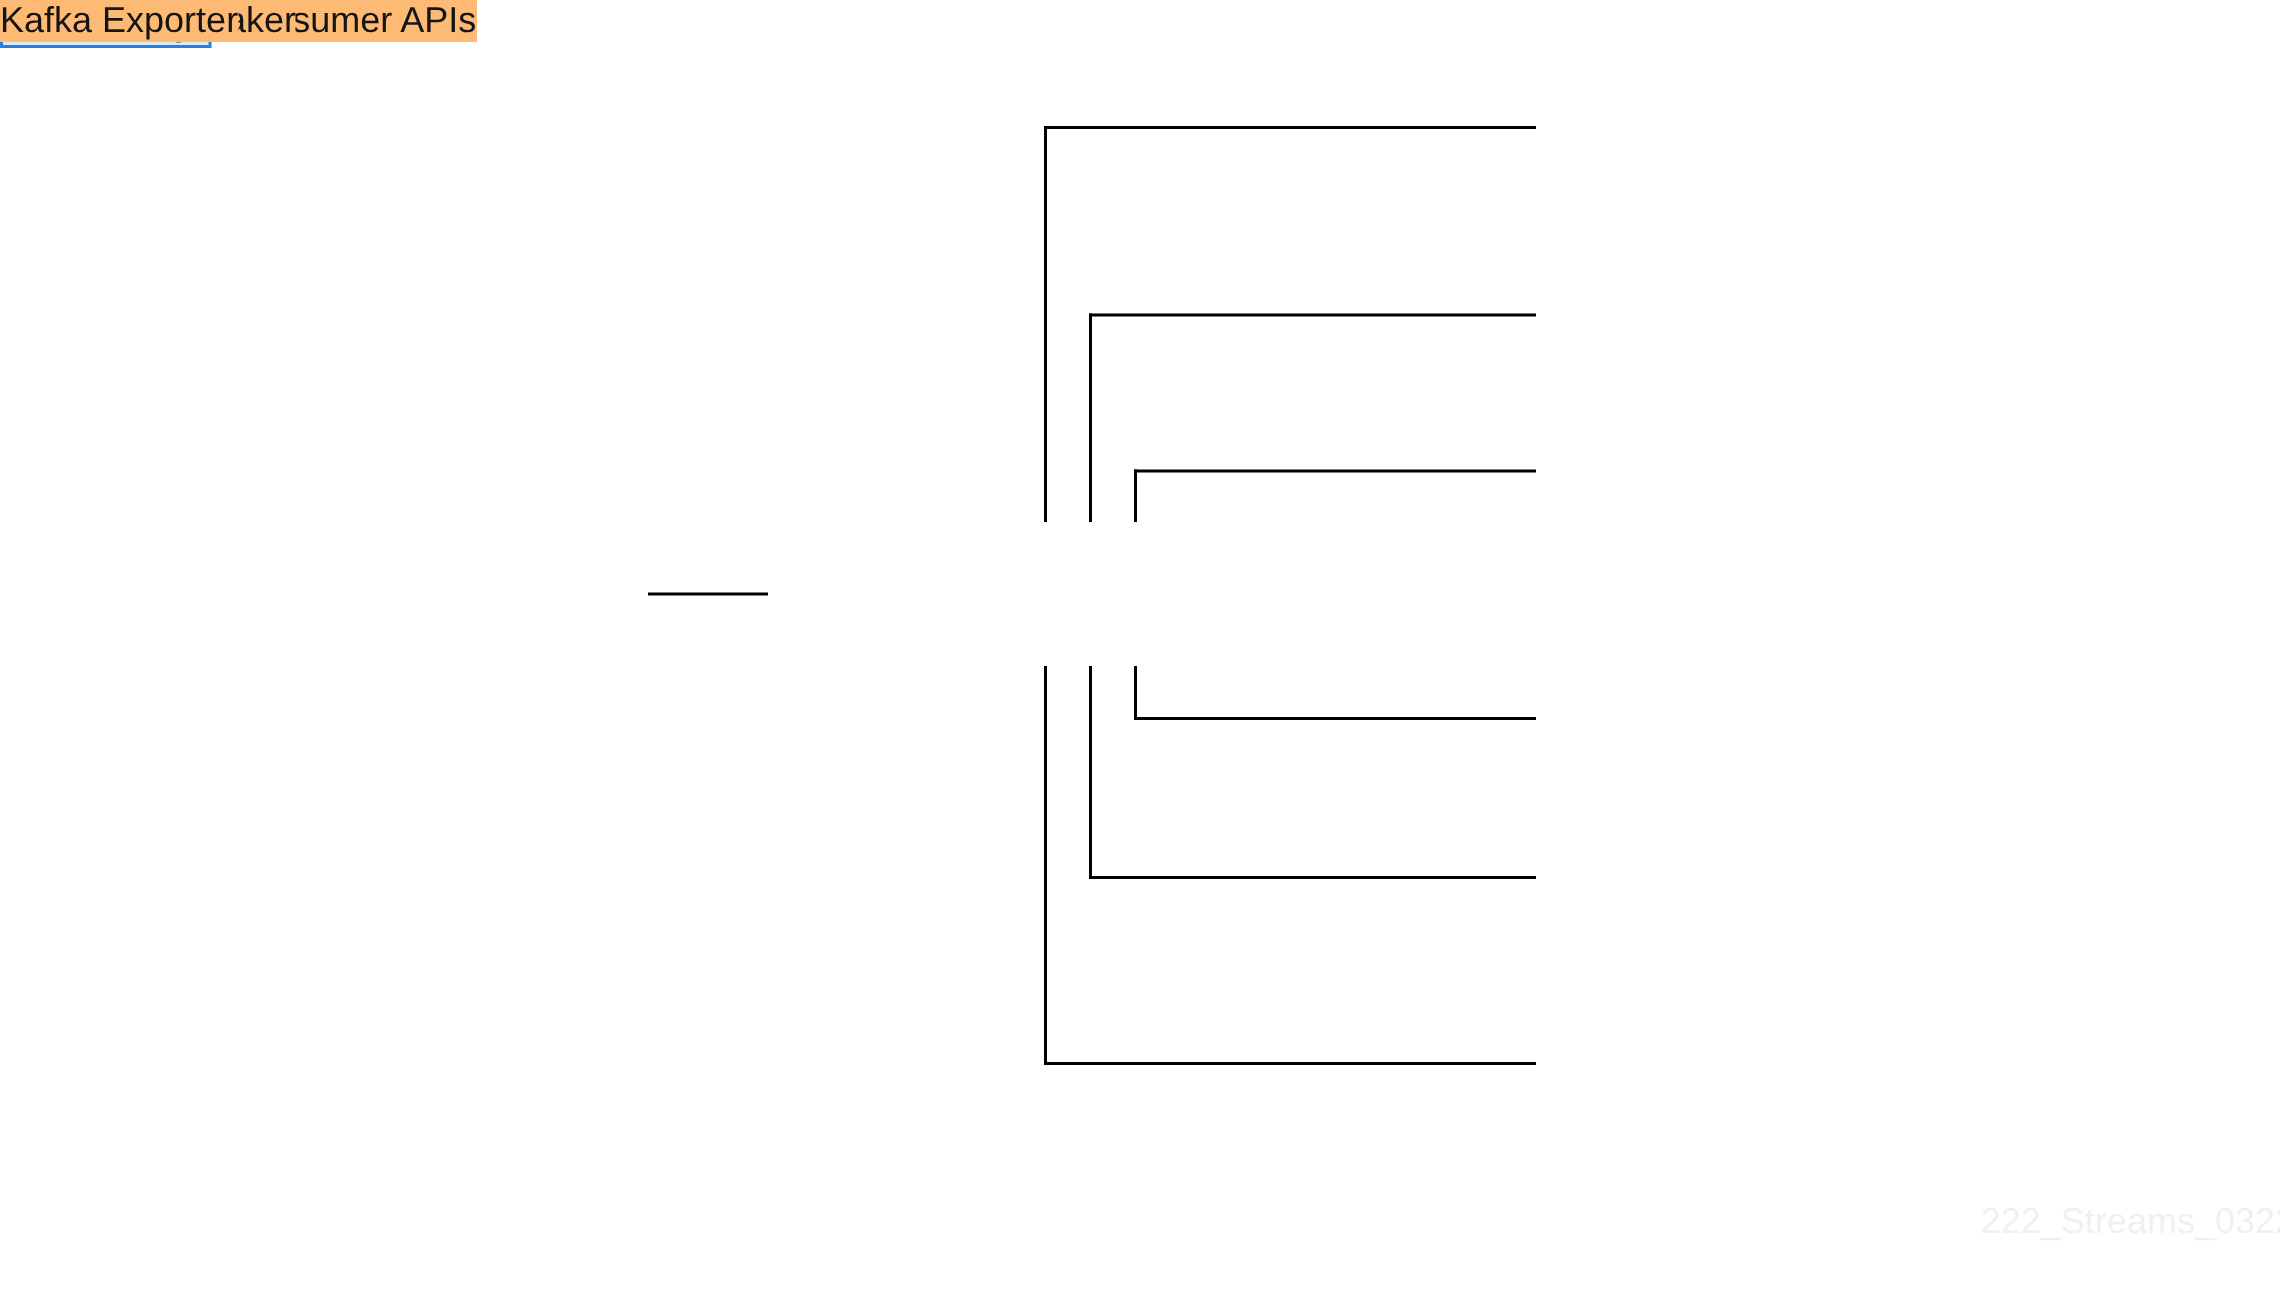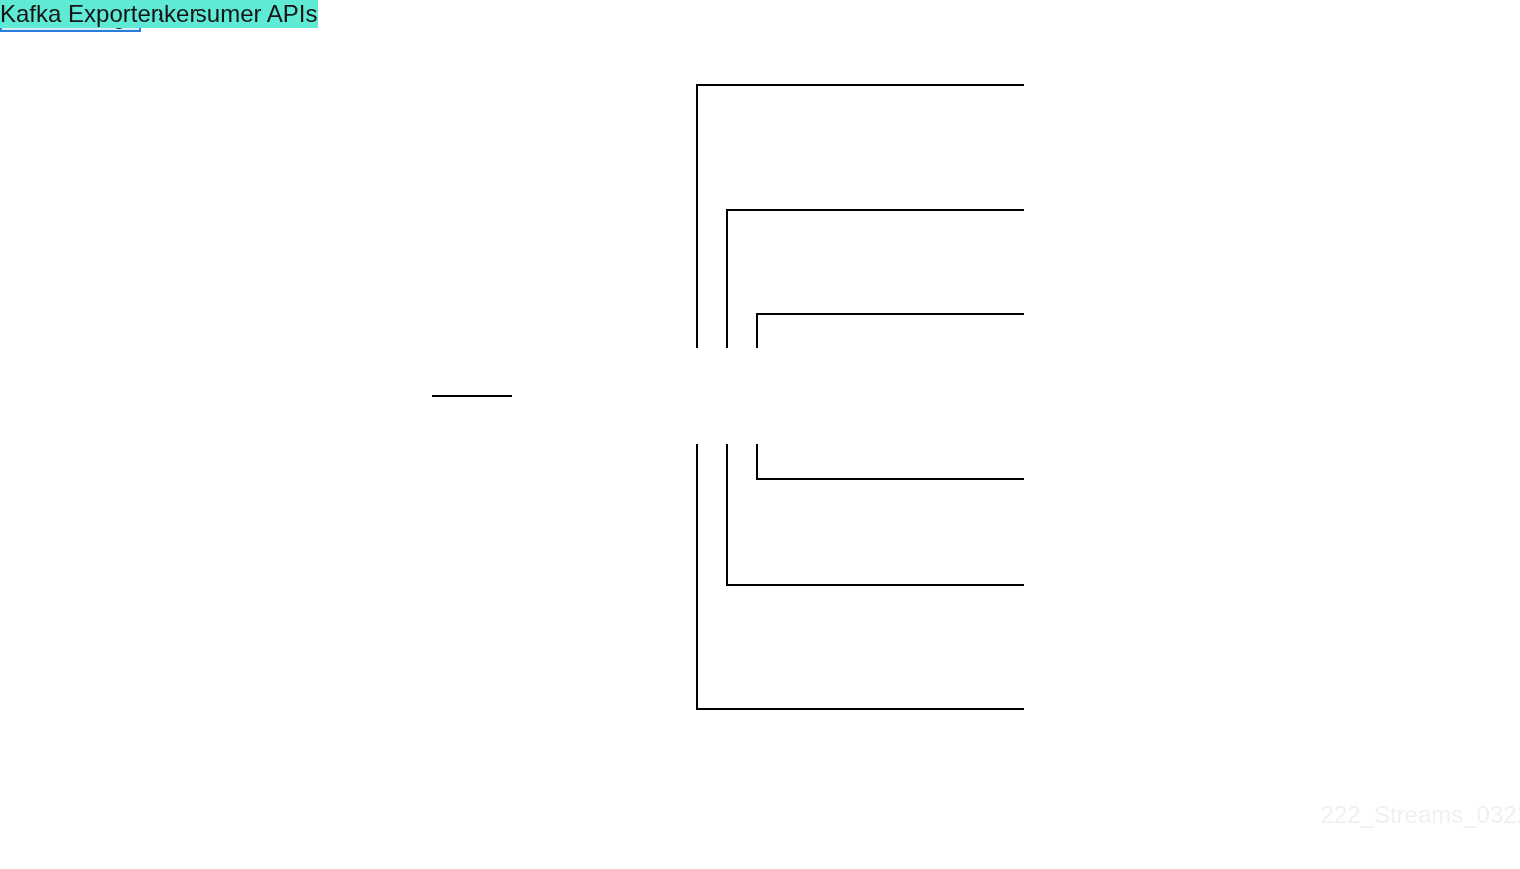--- a/index.html
+++ b/index.html
@@ -14,21 +14,21 @@
     .node {
       position: absolute;
       display: flex;
       align-items: center;
       justify-content: center;
       font-size: 24px;
       font-weight: 500;
       color: #151515;
     }
     .node-gray {
-      background: #5eead4;
+      background: #fdba74;
     }
     .node-blue {
       background: #0066cc;
       color: #ffffff;
     }
     .node-lightblue {
       background: #d6eaf8;
       border: 2px solid #2a7fde;
     }
     .connector {

